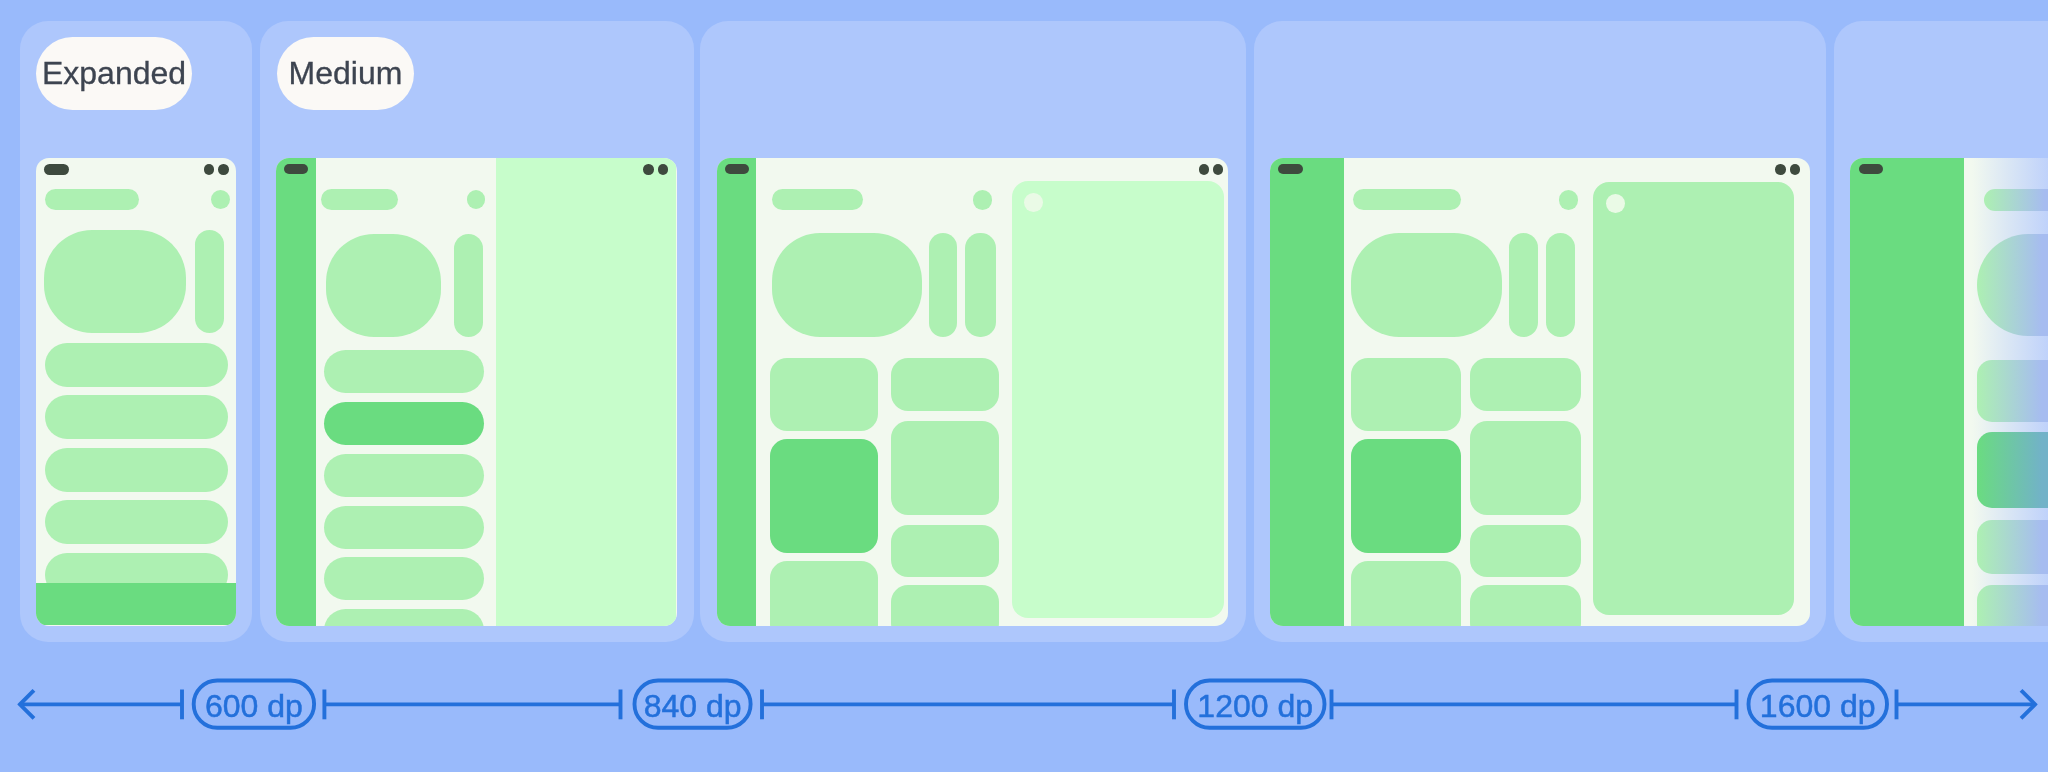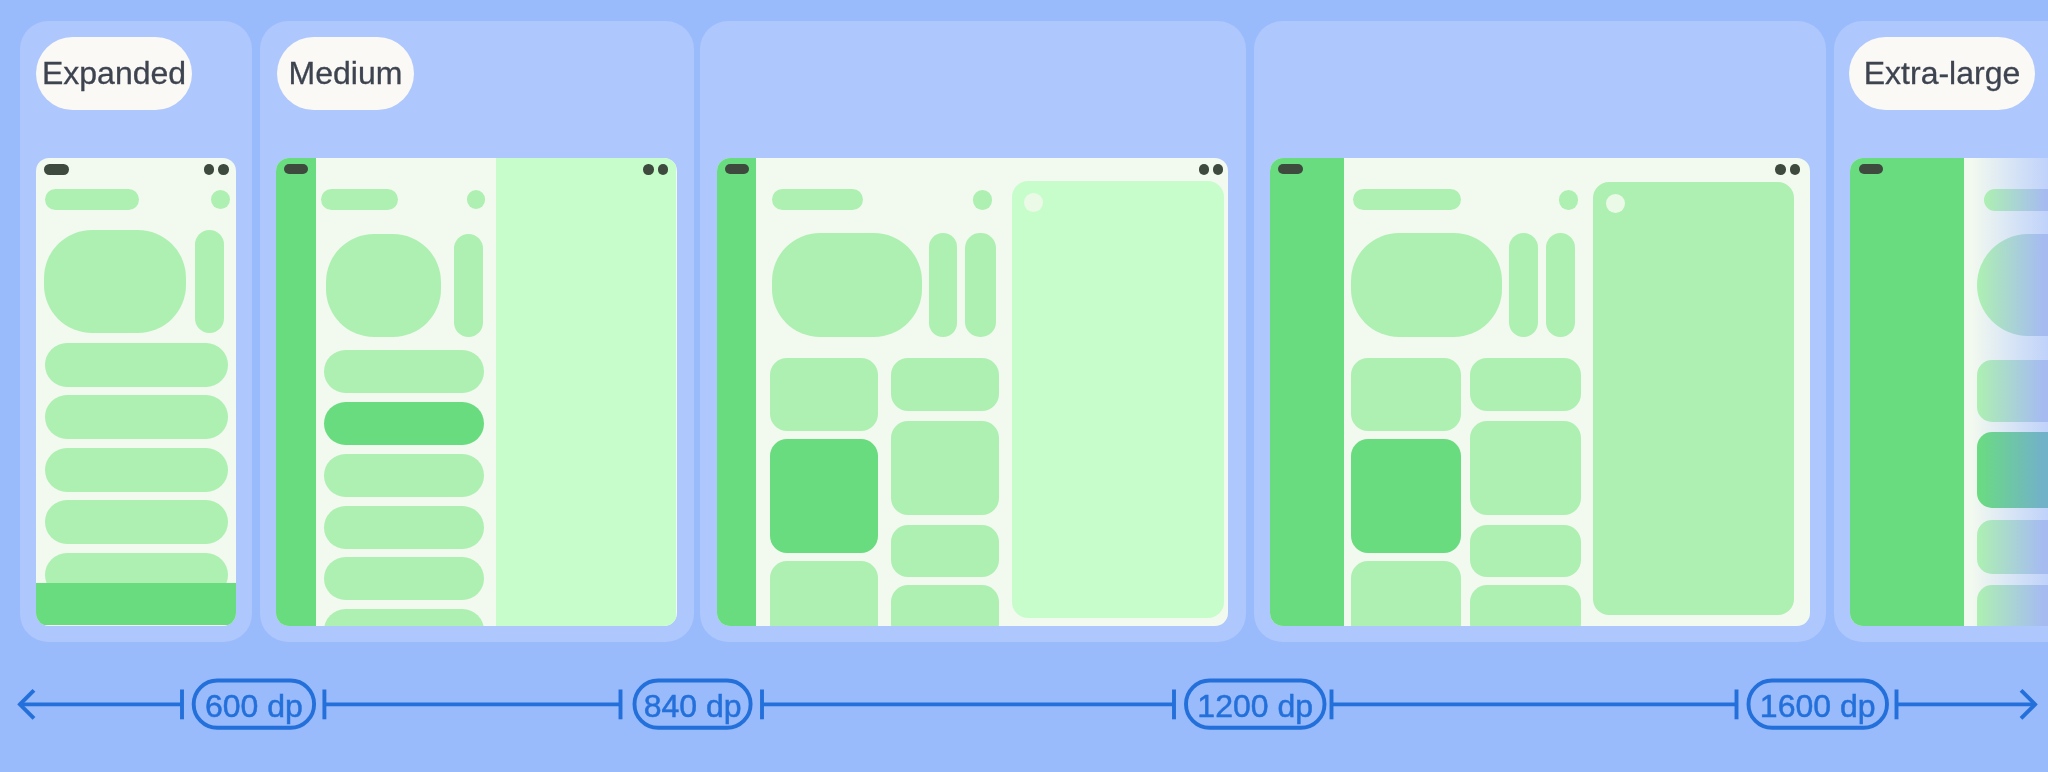--- a/index.html
+++ b/index.html
@@ -171,21 +171,20 @@
     <div class="abs lg" style="left:200px;top:427px;width:110.8px;height:55px;border-radius:17px;"></div>
 
     <div class="abs lg" style="left:323.2px;top:24.7px;width:201px;height:432.4px;border-radius:16px;"></div>
 
     <div class="abs" style="left:335.4px;top:36.3px;width:19.4px;height:19.4px;border-radius:50%;background:#EAFAE6;"></div>
   </div>
 </div>
 
 <div class="card" style="left:1834px;width:260px;">
 
-  <div class="label" style="left:15px;width:186px;">Extra-large</div>
 
   <div class="device" style="left:16px;width:244px;background:linear-gradient(90deg,#F2F9EF 50%,#B9CDFC 85%);">
 
     <div class="abs mg" style="left:0;top:0;width:113.5px;height:468px;"></div>
 
     <div class="abs dk" style="left:9px;top:6.2px;width:24.2px;height:10.5px;border-radius:6px;"></div>
 
     <div class="abs" style="left:134.4px;top:31.6px;width:110px;height:21.5px;border-radius:11px 0 0 11px;background:linear-gradient(90deg,#ADF0B2,#A6BCF0 55%);"></div>
 
     <div class="abs" style="left:127px;top:76.5px;width:117.7px;height:102px;border-radius:51px 0 0 51px;background:linear-gradient(90deg,#ADF0B2,#A6BCF0 55%);"></div>

